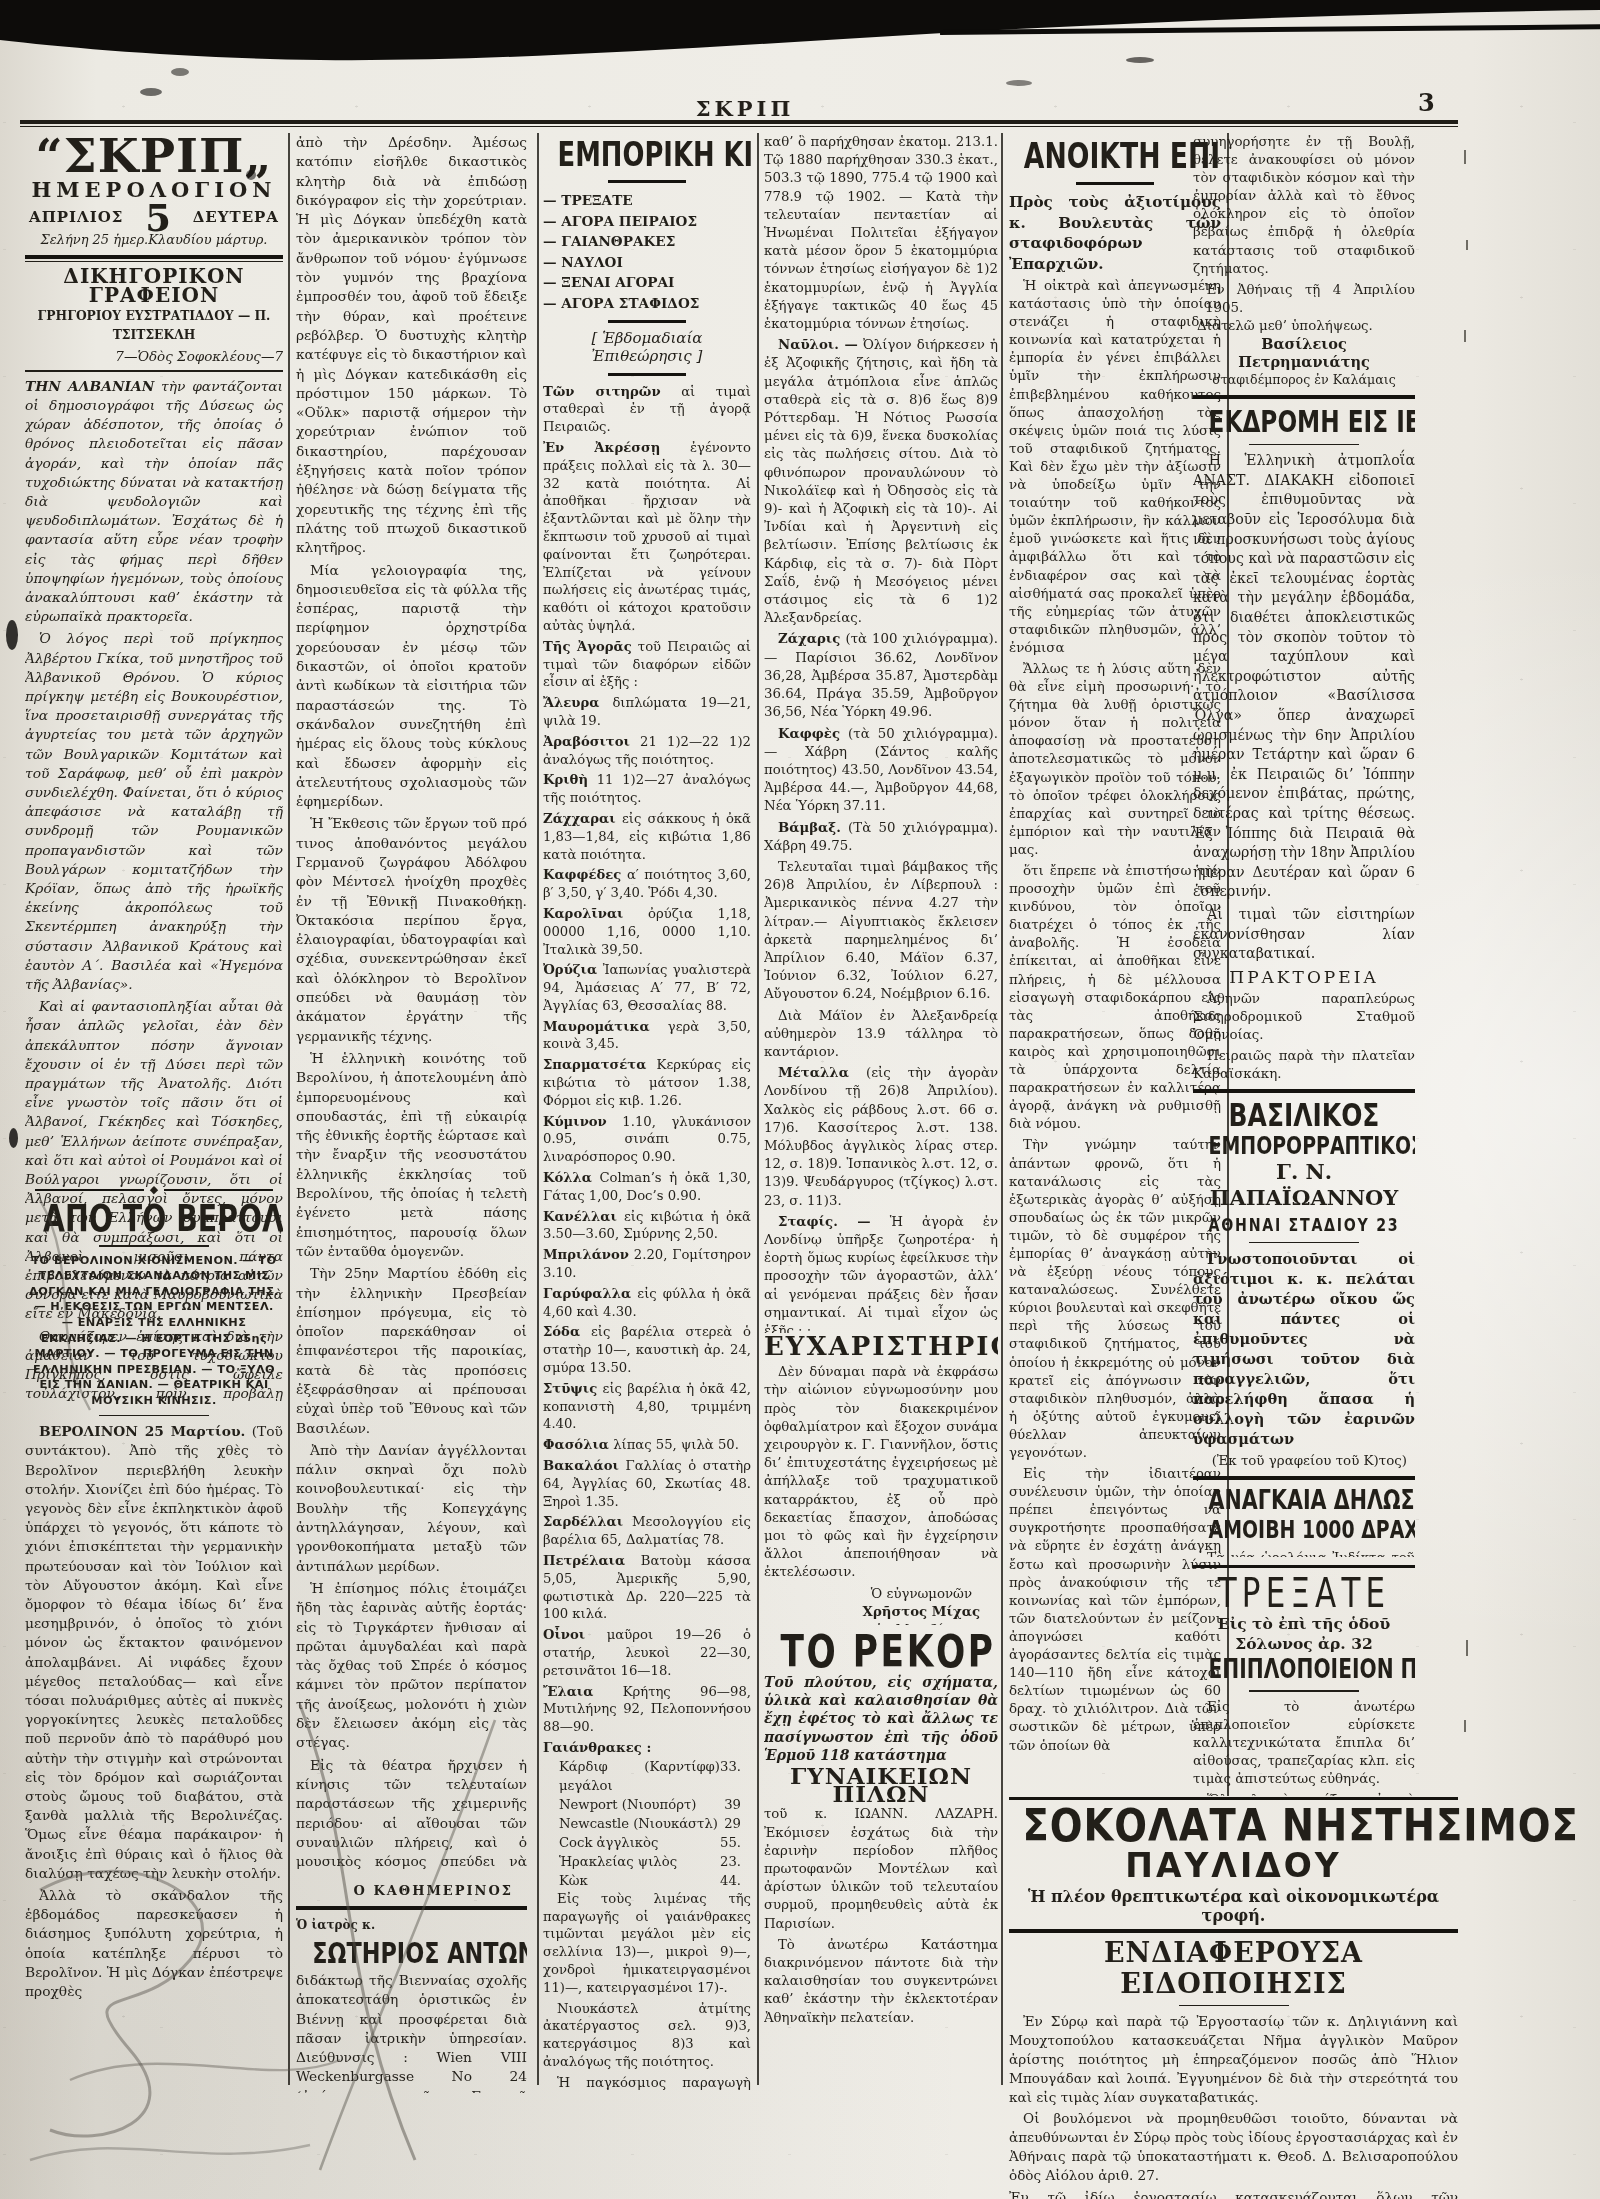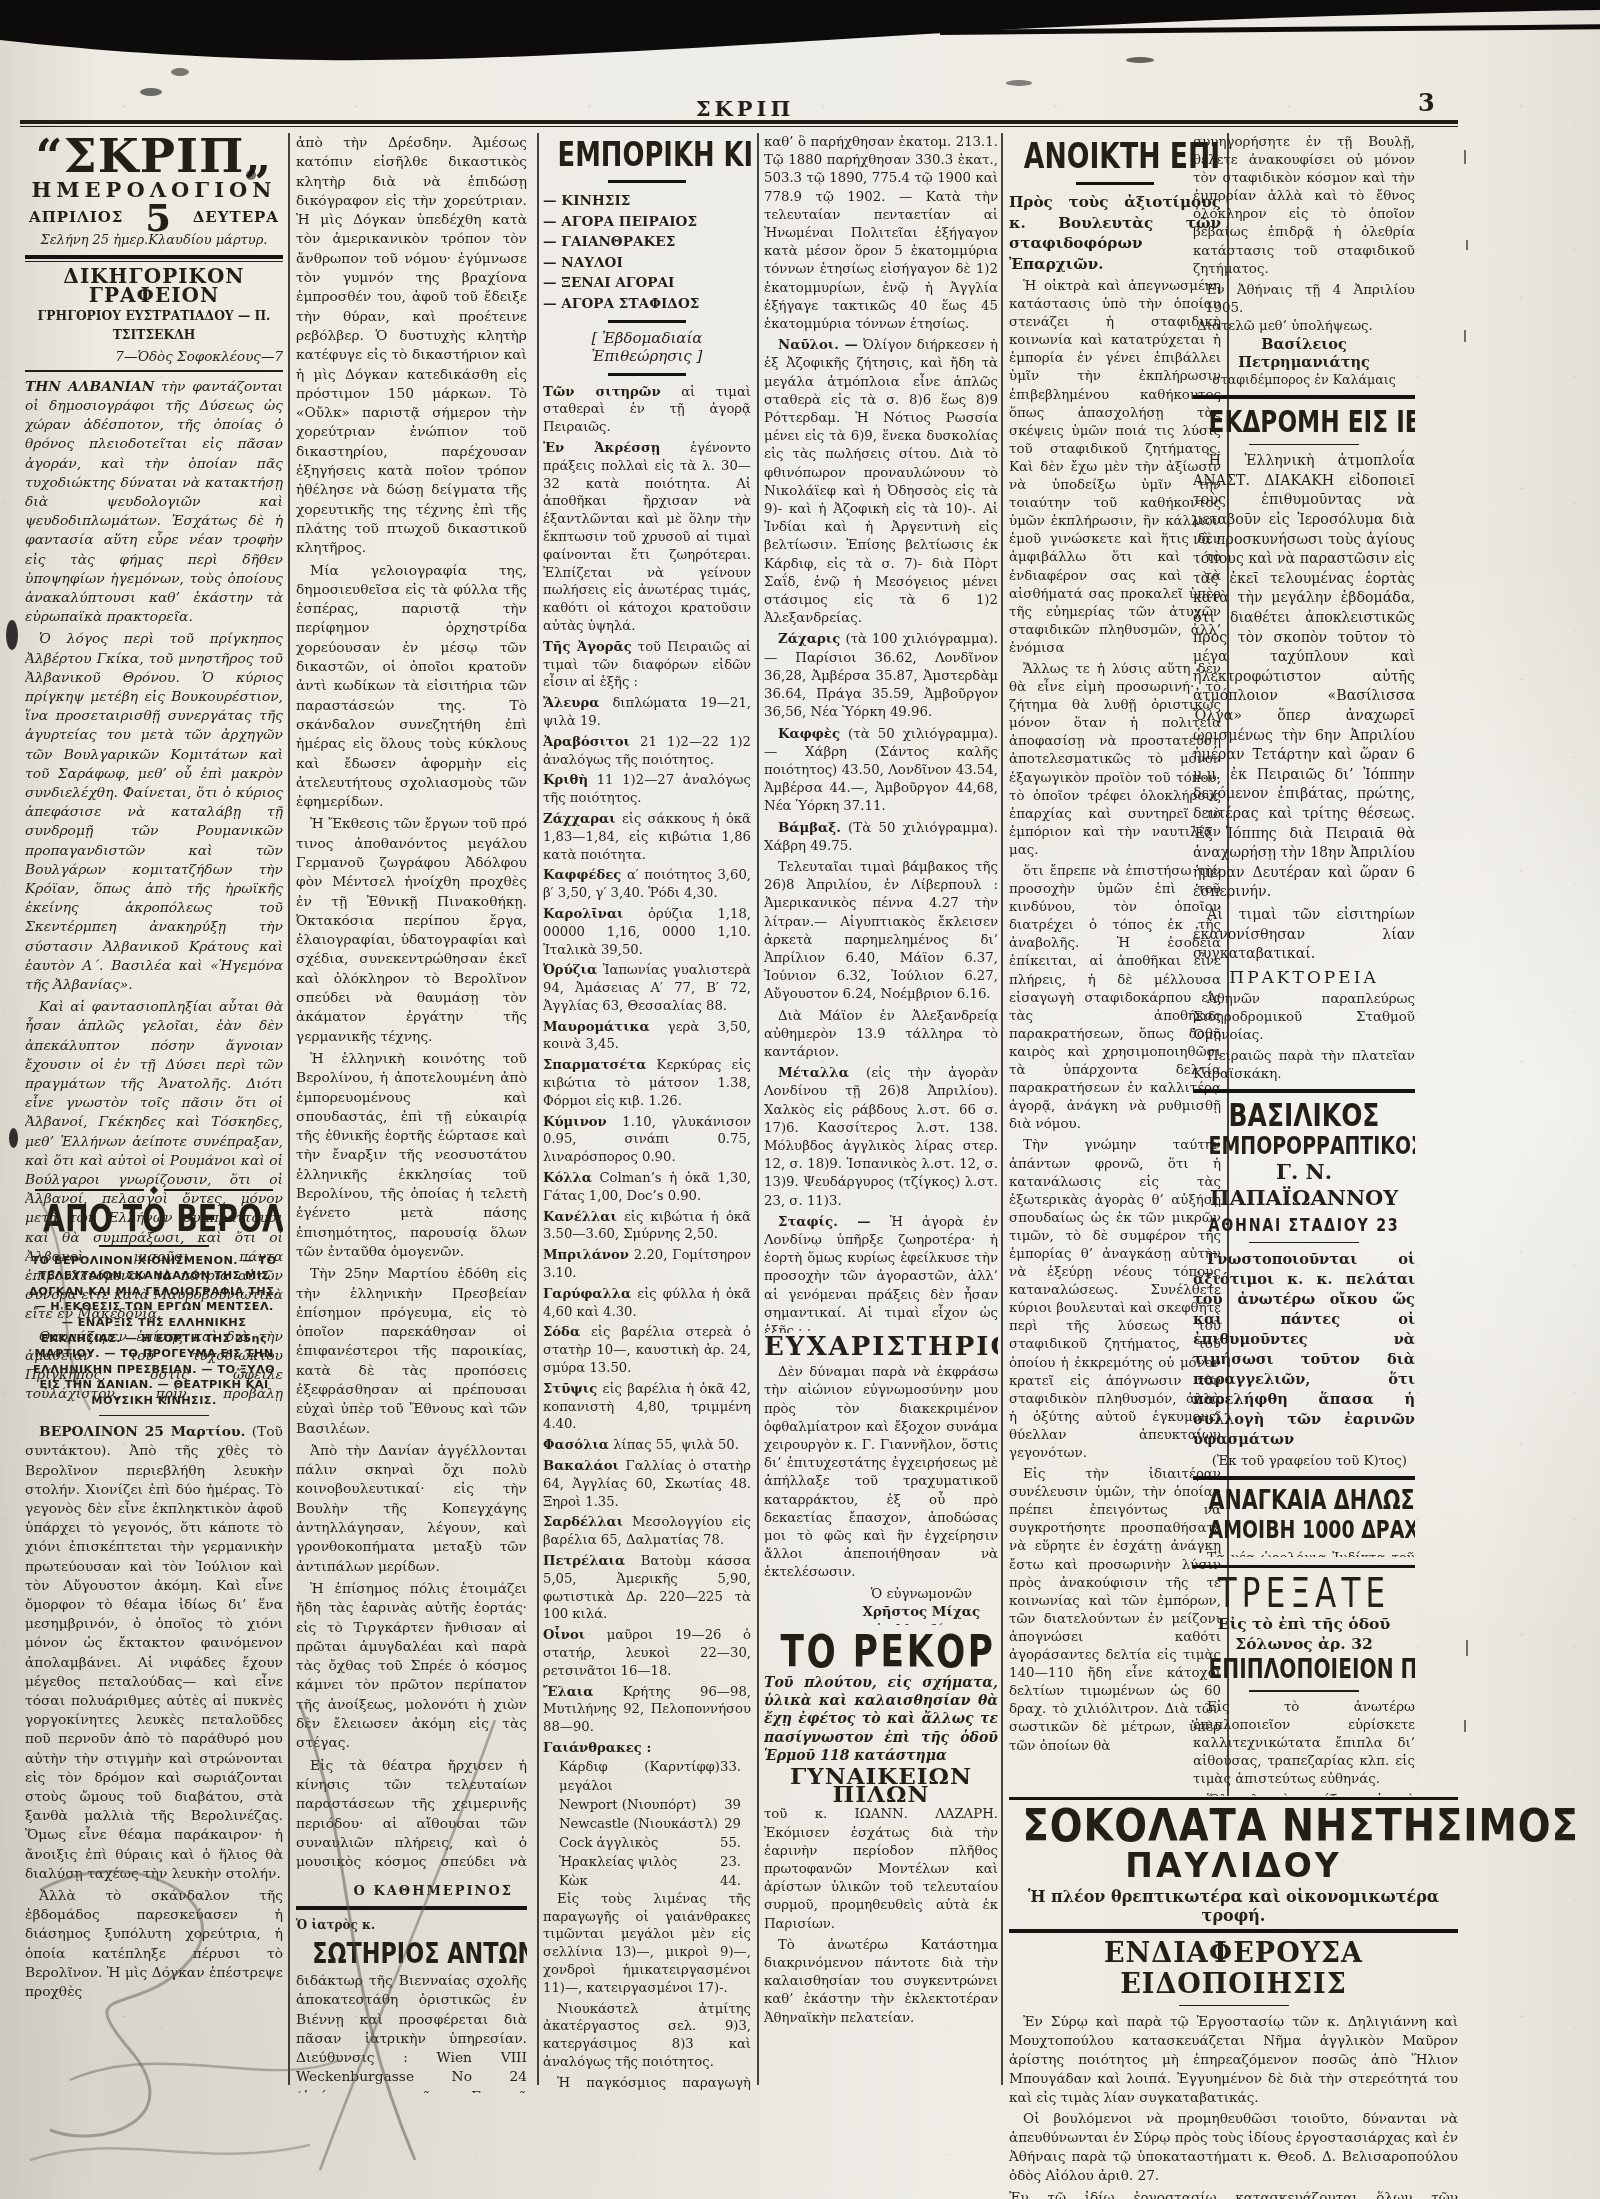--- a/index.html
+++ b/index.html
@@ -158,21 +158,21 @@
         <div class="hd" style="font-size:26px;line-height:32px;margin:2px 0;">ΣΩΤΗΡΙΟΣ ΑΝΤΩΝΙΑΔΗΣ</div>
         <p class="p">διδάκτωρ τῆς Βιενναίας σχολῆς ἀποκατεστάθη ὁριστικῶς ἐν Βιέννῃ καὶ προσφέρεται διὰ πᾶσαν ἰατρικὴν ὑπηρεσίαν. Διεύθυνσις : Wien VIII Weckenburgasse No 24 (ἀπέναντι τοῦ Γενικοῦ Νοσοκομείου καὶ πλησίον τοῦ τμήματος τῶν καθηγητῶν).</p>
       </div>
     </div>
   </div>
 
   <div class="col" style="left:543px;width:208px;height:1960px;font-size:13.2px;line-height:17.8px;">
     <div class="hd" style="font-size:30px;line-height:36px;margin-top:4px;">ΕΜΠΟΡΙΚΗ ΚΙΝΗΣΙΣ</div>
     <div class="rule-short"></div>
     <div class="toc">
-      <div>— ΚΙΝΗΣΙΣ</div>
+      <div>— ΤΡΕΞΑΤΕ</div>
       <div>— ΑΓΟΡΑ ΠΕΙΡΑΙΟΣ</div>
       <div>— ΓΑΙΑΝΘΡΑΚΕΣ</div>
       <div>— ΝΑΥΛΟΙ</div>
       <div>— ΞΕΝΑΙ ΑΓΟΡΑΙ</div>
       <div>— ΑΓΟΡΑ ΣΤΑΦΙΔΟΣ</div>
     </div>
     <div class="rule-short"></div>
     <div class="subtitle">[ Ἑβδομαδιαία Ἐπιθεώρησις ]</div>
     <div class="rule-short"></div>
 

